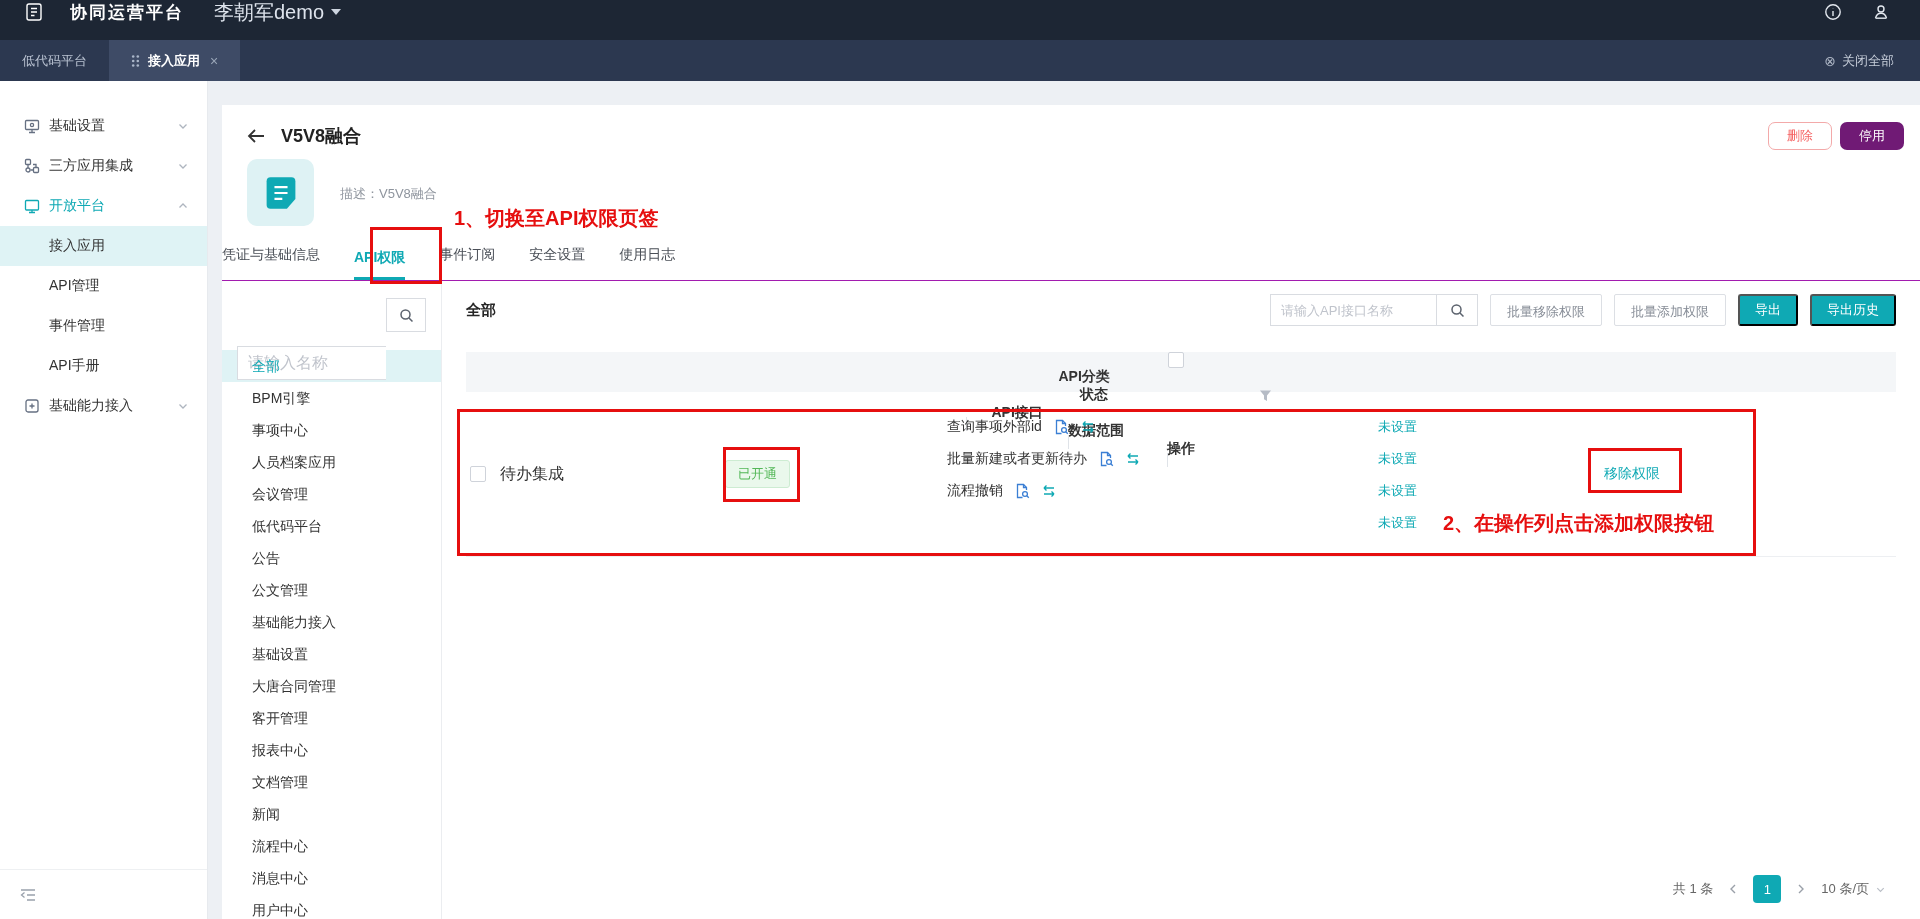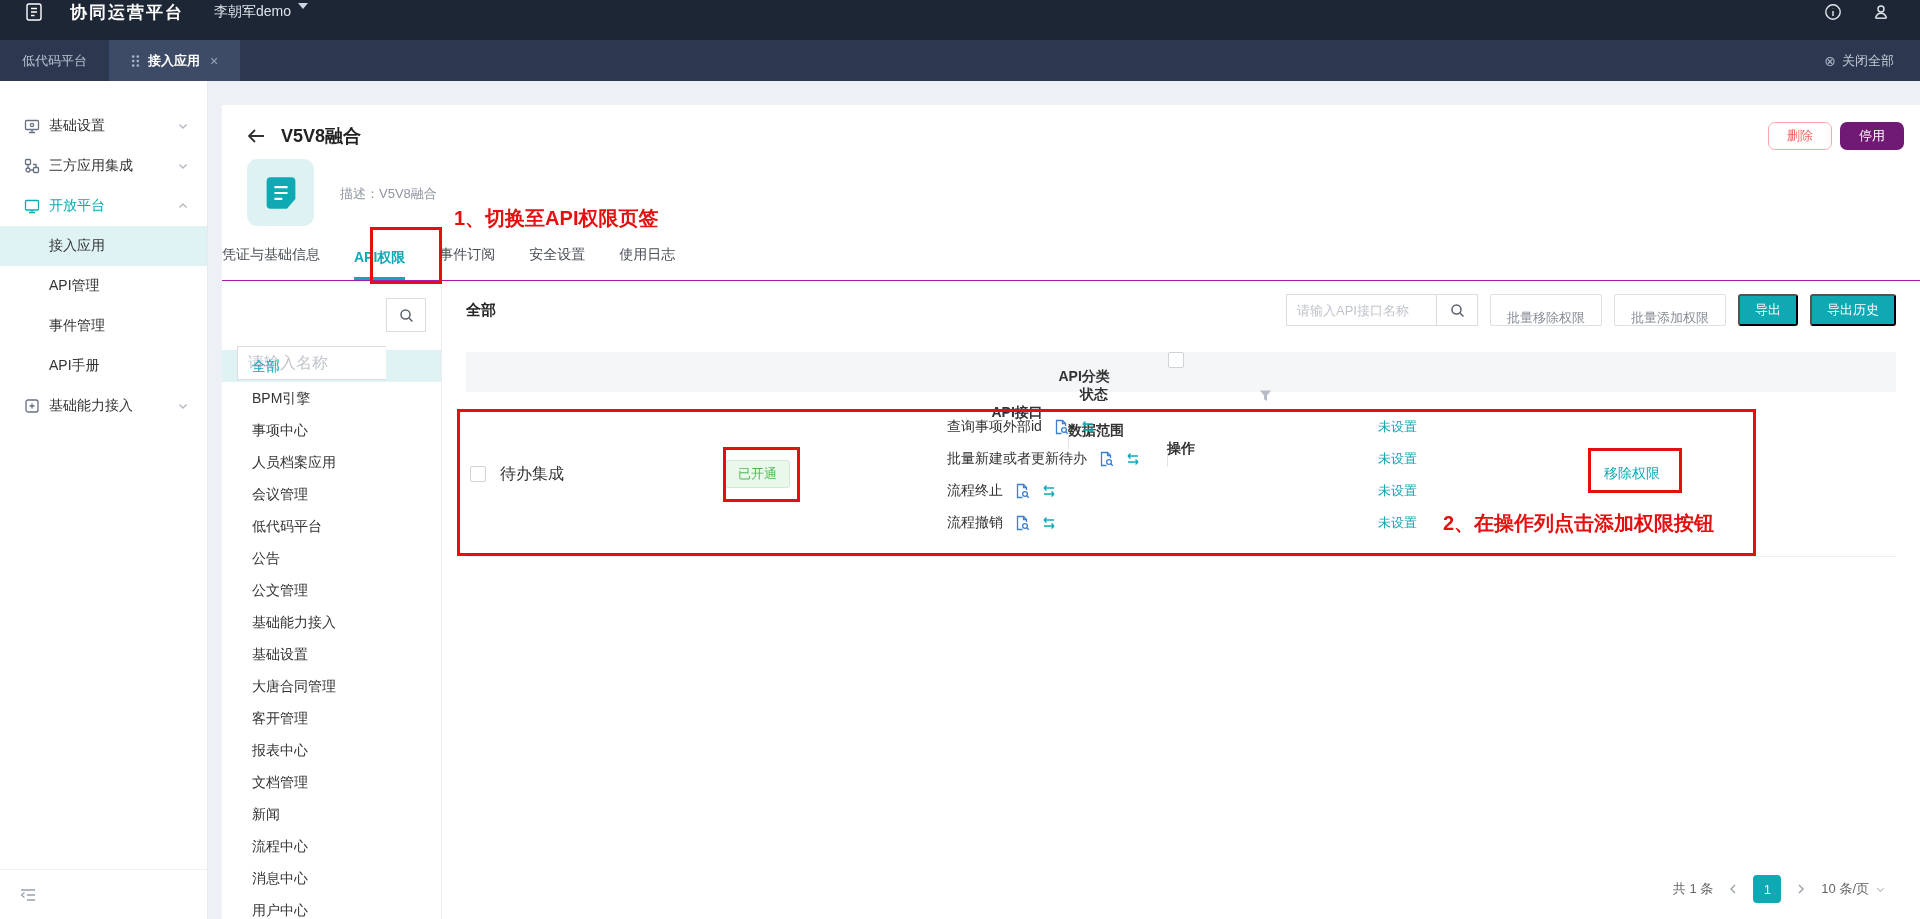--- a/index.html
+++ b/index.html
@@ -6,21 +6,21 @@
 html,body{width:1920px;height:919px;}
 body{font-family:"Liberation Sans","DejaVu Sans",sans-serif;background:#edf0f4;overflow:hidden;position:relative;color:#333;}
 button{font-family:inherit;cursor:pointer;}
 input{font-family:inherit;outline:none;}
 svg{display:block;}
 
 
 .topbar{position:absolute;top:0;left:0;right:0;height:40px;background:#1d2634;display:flex;align-items:center;padding:0 30px 16px 24px;z-index:5;}
 .logo{color:#fff;display:flex;margin-right:26px;cursor:pointer;}
 .tb-title{color:#fff;font-size:17px;font-weight:bold;letter-spacing:2px;}
-.tb-user{margin-left:30px;color:#dde3ec;font-size:14px;display:flex;align-items:flex-start;gap:7px;cursor:pointer;}
+.tb-user{margin-left:30px;color:#dde3ec;font-size:20px;display:flex;align-items:center;gap:7px;cursor:pointer;}
 .caret{width:0;height:0;border-left:5px solid transparent;border-right:5px solid transparent;border-top:6px solid #cdd5e0;}
 .tb-spacer{flex:1;}
 .tb-icon{color:#e3e8ef;display:flex;margin-left:30px;cursor:pointer;}
 
 
 .tabbar{position:absolute;top:40px;left:0;right:0;height:41px;background:#2c3850;display:flex;align-items:stretch;color:#bac3d2;font-size:13px;z-index:5;}
 .wtab{display:flex;align-items:center;padding:0 22px;cursor:pointer;gap:8px;}
 .wtab.active{background:#3e4b66;color:#fff;font-weight:bold;}
 .wtab-close{color:#9aa6b8;font-weight:normal;font-size:14px;margin-left:2px;}
 .dots{color:#aab6c9;display:flex;}
@@ -69,25 +69,25 @@
 .s-btn{width:40px;border:1px solid #d9dce1;background:#fff;display:flex;align-items:center;justify-content:center;color:#5b626d;}
 .cat-list{margin-top:18px;}
 .cat-item{height:32px;line-height:32px;padding-left:30px;font-size:14px;color:#333;cursor:pointer;white-space:nowrap;}
 .cat-item.active{background:#dff3f5;color:#0fa9b4;}
 
 
 .right-pane{position:absolute;left:220px;top:177px;right:0;bottom:0;padding:0 24px;}
 .toolbar{display:flex;align-items:center;margin-top:12px;height:32px;}
 .panel-title{font-size:15px;font-weight:bold;color:#262626;}
 .tb-right{margin-left:auto;display:flex;gap:12px;align-items:center;}
-.searchbox2{display:flex;height:32px;width:192px;}
+.searchbox2{display:flex;height:32px;width:208px;}
 .searchbox2 input{flex:1;min-width:0;border:1px solid #d9dce1;border-right:none;padding:0 10px;font-size:13px;color:#333;}
 .searchbox2 input::placeholder{color:#c0c4cc;}
 .s-btn2{width:42px;border:1px solid #d9dce1;background:#fff;display:flex;align-items:center;justify-content:center;color:#5b626d;}
-.btn-ghost{height:32px;padding:14px 16px;background:#fff;border:1px solid #dcdfe4;color:#878d97;font-size:13px;border-radius:2px;}
+.btn-ghost{height:32px;padding:8px 16px;background:#fff;border:1px solid #dcdfe4;color:#878d97;font-size:13px;border-radius:2px;}
 .btn-teal{height:32px;padding:0 15px;background:#0fa9b4;color:#fff;font-size:13px;border-radius:3px;}
 
 
 .twrap{position:relative;margin-top:26px;}
 .t-head{display:flex;align-items:center;height:40px;background:#f4f6f8;font-size:14px;font-weight:bold;color:#333;flex-direction:column;}
 .t-row{display:flex;position:relative;height:165px;border-bottom:1px solid #edeff2;}
 .c0{width:34px;padding-left:4px;display:flex;align-items:center;}
 .c1{width:245px;display:flex;align-items:center;}
 .c2{width:202px;display:flex;align-items:center;}
 .c3{width:431px;}
@@ -422,37 +422,20 @@
                 </svg>
               </span>
               <span class="ic ic-swap">
                 <svg width="16" height="16" viewBox="0 0 16 16" fill="none" stroke="currentColor" stroke-width="1.4">
                   <path d="M13 5H3m0 0 2.5-2.5M3 5l2.5 2.5"></path>
                   <path d="M3 11h10m0 0-2.5-2.5M13 11l-2.5 2.5"></path>
                 </svg>
               </span>
             </div>
 
-            <div class="api-line">
-              <span>流程终止</span>
-              <span class="ic ic-docsearch">
-                <svg width="16" height="16" viewBox="0 0 16 16" fill="none" stroke="currentColor" stroke-width="1.3">
-                  <path d="M12.5 7V4.5l-3-3H3.5v13h5"></path>
-                  <path d="M9.5 1.5v3h3"></path>
-                  <circle cx="11" cy="11" r="2.4"></circle>
-                  <path d="m12.8 12.8 2 2"></path>
-                </svg>
-              </span>
-              <span class="ic ic-swap">
-                <svg width="16" height="16" viewBox="0 0 16 16" fill="none" stroke="currentColor" stroke-width="1.4">
-                  <path d="M13 5H3m0 0 2.5-2.5M3 5l2.5 2.5"></path>
-                  <path d="M3 11h10m0 0-2.5-2.5M13 11l-2.5 2.5"></path>
-                </svg>
-              </span>
-            </div>
 
             <div class="api-line">
               <span>流程撤销</span>
               <span class="ic ic-docsearch">
                 <svg width="16" height="16" viewBox="0 0 16 16" fill="none" stroke="currentColor" stroke-width="1.3">
                   <path d="M12.5 7V4.5l-3-3H3.5v13h5"></path>
                   <path d="M9.5 1.5v3h3"></path>
                   <circle cx="11" cy="11" r="2.4"></circle>
                   <path d="m12.8 12.8 2 2"></path>
                 </svg>

